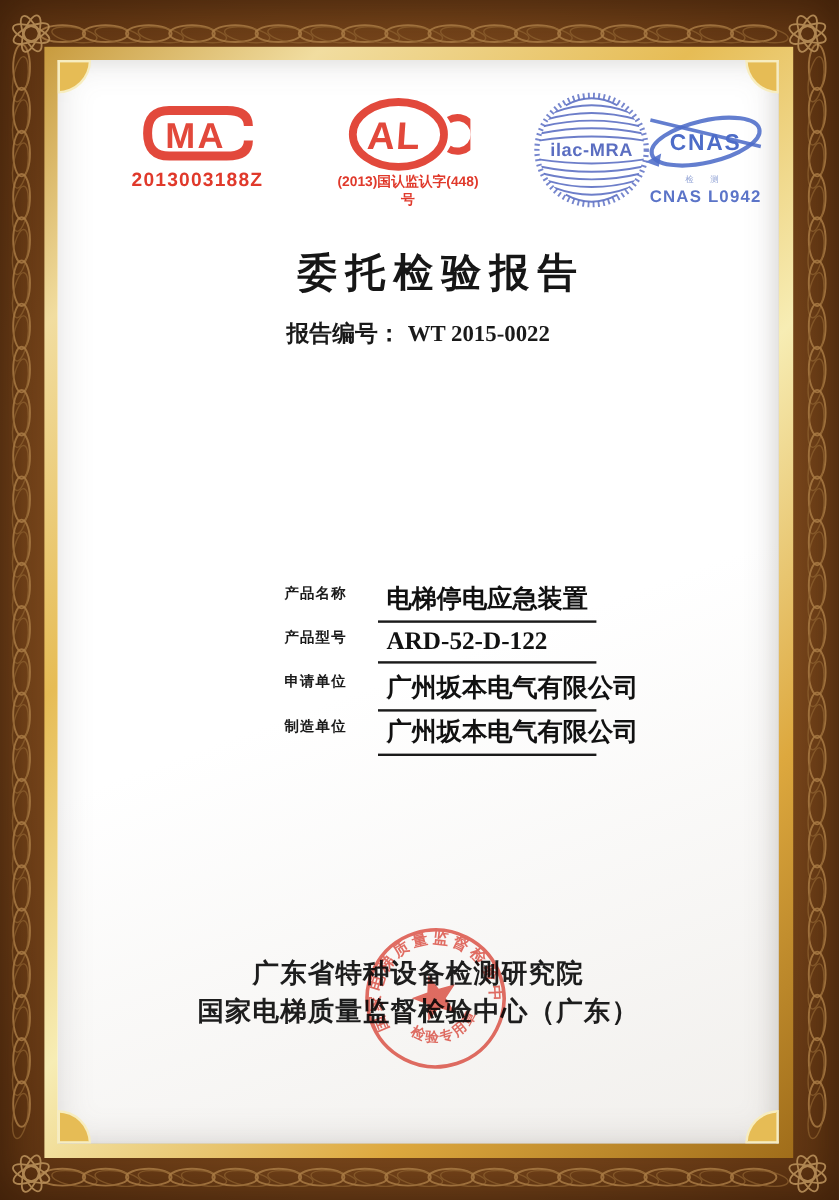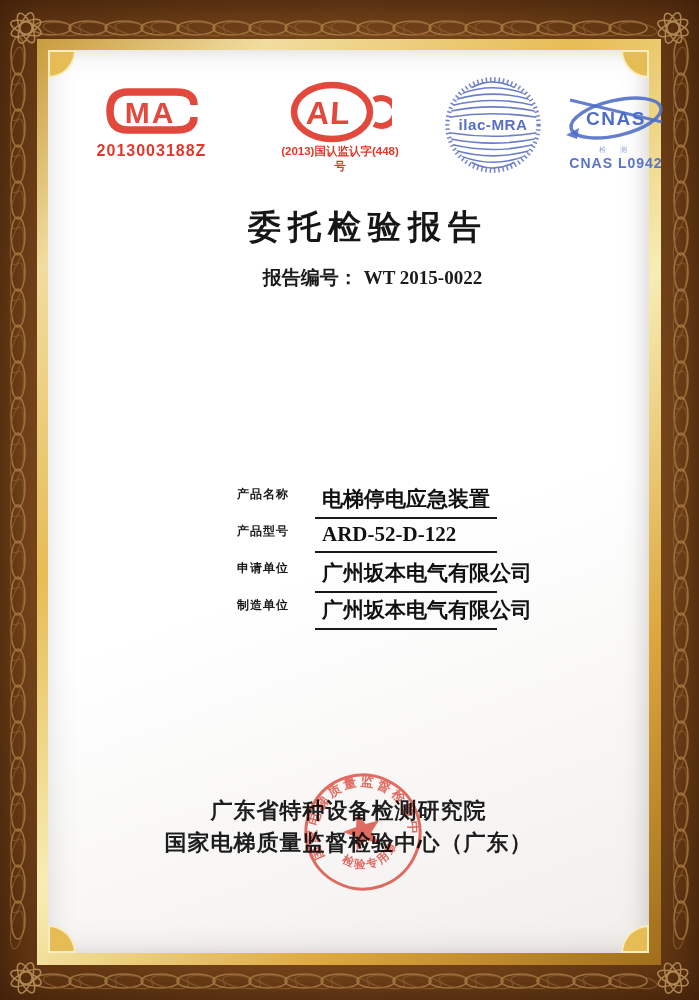--- a/index.html
+++ b/index.html
@@ -14,37 +14,37 @@
     background:linear-gradient(160deg,#ffffff 55%,#f1efec);
     box-shadow:inset 0 0 30px rgba(100,95,90,.20), inset -6px 0 12px rgba(120,110,100,.10);}
   .scoop{position:absolute;width:28px;height:28px;background:#e6bc55;box-sizing:border-box;border:2px solid #f7edc0;}
   .scoop.tl{left:0;top:0;border-radius:0 0 100% 0;}
   .scoop.tr{right:0;top:0;border-radius:0 0 0 100%;}
   .scoop.bl{left:0;bottom:0;border-radius:0 100% 0 0;}
   .scoop.br{right:0;bottom:0;border-radius:100% 0 0 0;}
 
   .logo{position:absolute;}
   .logo svg{display:block;margin:0 auto;}
-  .cma{left:46px;top:33px;width:115px;}
+  .cma{left:59px;top:33px;width:115px;}
   .cma-num{margin-top:3px;text-align:center;color:#e0392b;font-family:"Liberation Sans",sans-serif;
     font-weight:bold;font-size:16px;letter-spacing:1px;}
   .cal{left:230px;top:28px;width:124px;}
   .cal-num{margin-top:-2px;text-align:center;color:#e0392b;font-family:"Liberation Sans",sans-serif;
     font-weight:bold;font-size:11.5px;}
   .ilac{left:396px;top:26px;width:98px;}
-  .cnas{left:514px;top:44px;width:108px;}
+  .cnas{left:486px;top:44px;width:108px;}
   .cnas-small{margin-top:1px;text-align:center;color:#93a4d6;font-size:7px;letter-spacing:6px;
     font-family:"Liberation Sans",sans-serif;}
   .cnas-num{text-align:center;color:#5b74c8;font-family:"Liberation Sans",sans-serif;
     font-weight:600;font-size:14px;letter-spacing:1px;}
 
   .title{position:absolute;left:0;top:139px;width:100%;margin:16px;text-align:center;
     font-size:33px;font-weight:bold;letter-spacing:7px;text-indent:7px;color:#161616;}
   .report-no{position:absolute;left:0;top:215px;width:100%;text-align:center;
-    font-size:19px;font-weight:bold;color:#1a1a1a;padding-left:24px;}
+    font-size:19px;font-weight:bold;color:#1a1a1a;}
   .report-no .val{margin-left:6px;font-family:"Liberation Serif",serif;}
 
   .fields{position:absolute;left:189px;top:436px;}
   .field-row{display:flex;align-items:flex-start;height:37px;}
   .field-label{width:78px;font-size:12px;font-weight:bold;color:#1a1a1a;letter-spacing:1px;}
   .field-value{width:182px;box-sizing:border-box;padding:0 0 4px 7px;margin-top:-1px;
     border-bottom:2px solid #1a1a1a;font-size:21px;font-weight:bold;color:#111;white-space:nowrap;}
 
   .footer{position:absolute;left:0;top:745px;width:100%;text-align:center;
     font-size:22px;font-weight:bold;color:#1d1d1d;line-height:32px;letter-spacing:1px;}

